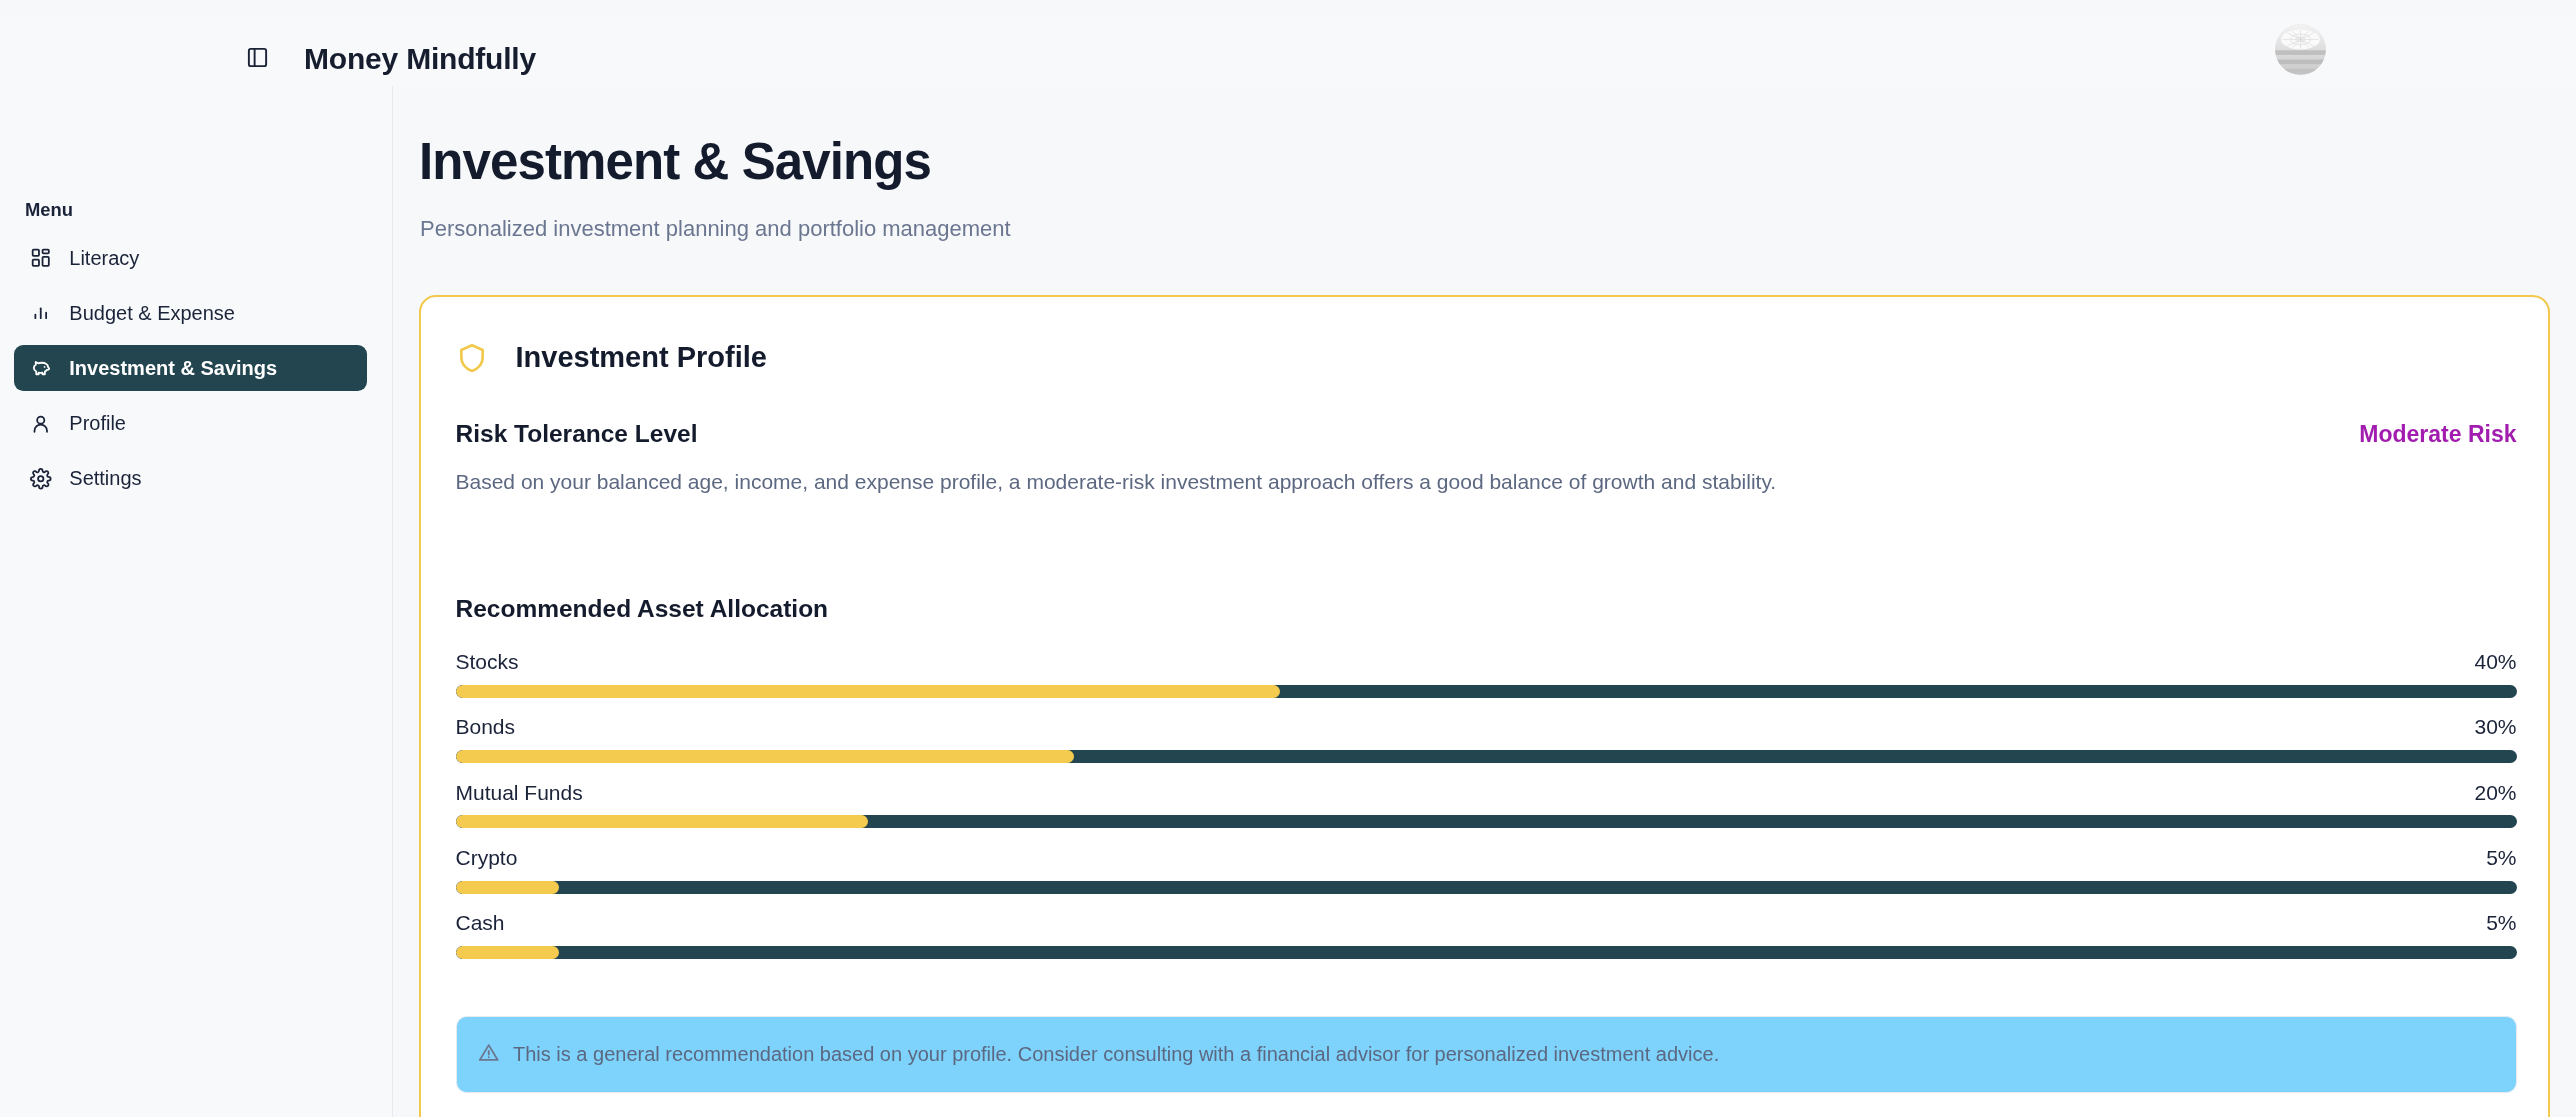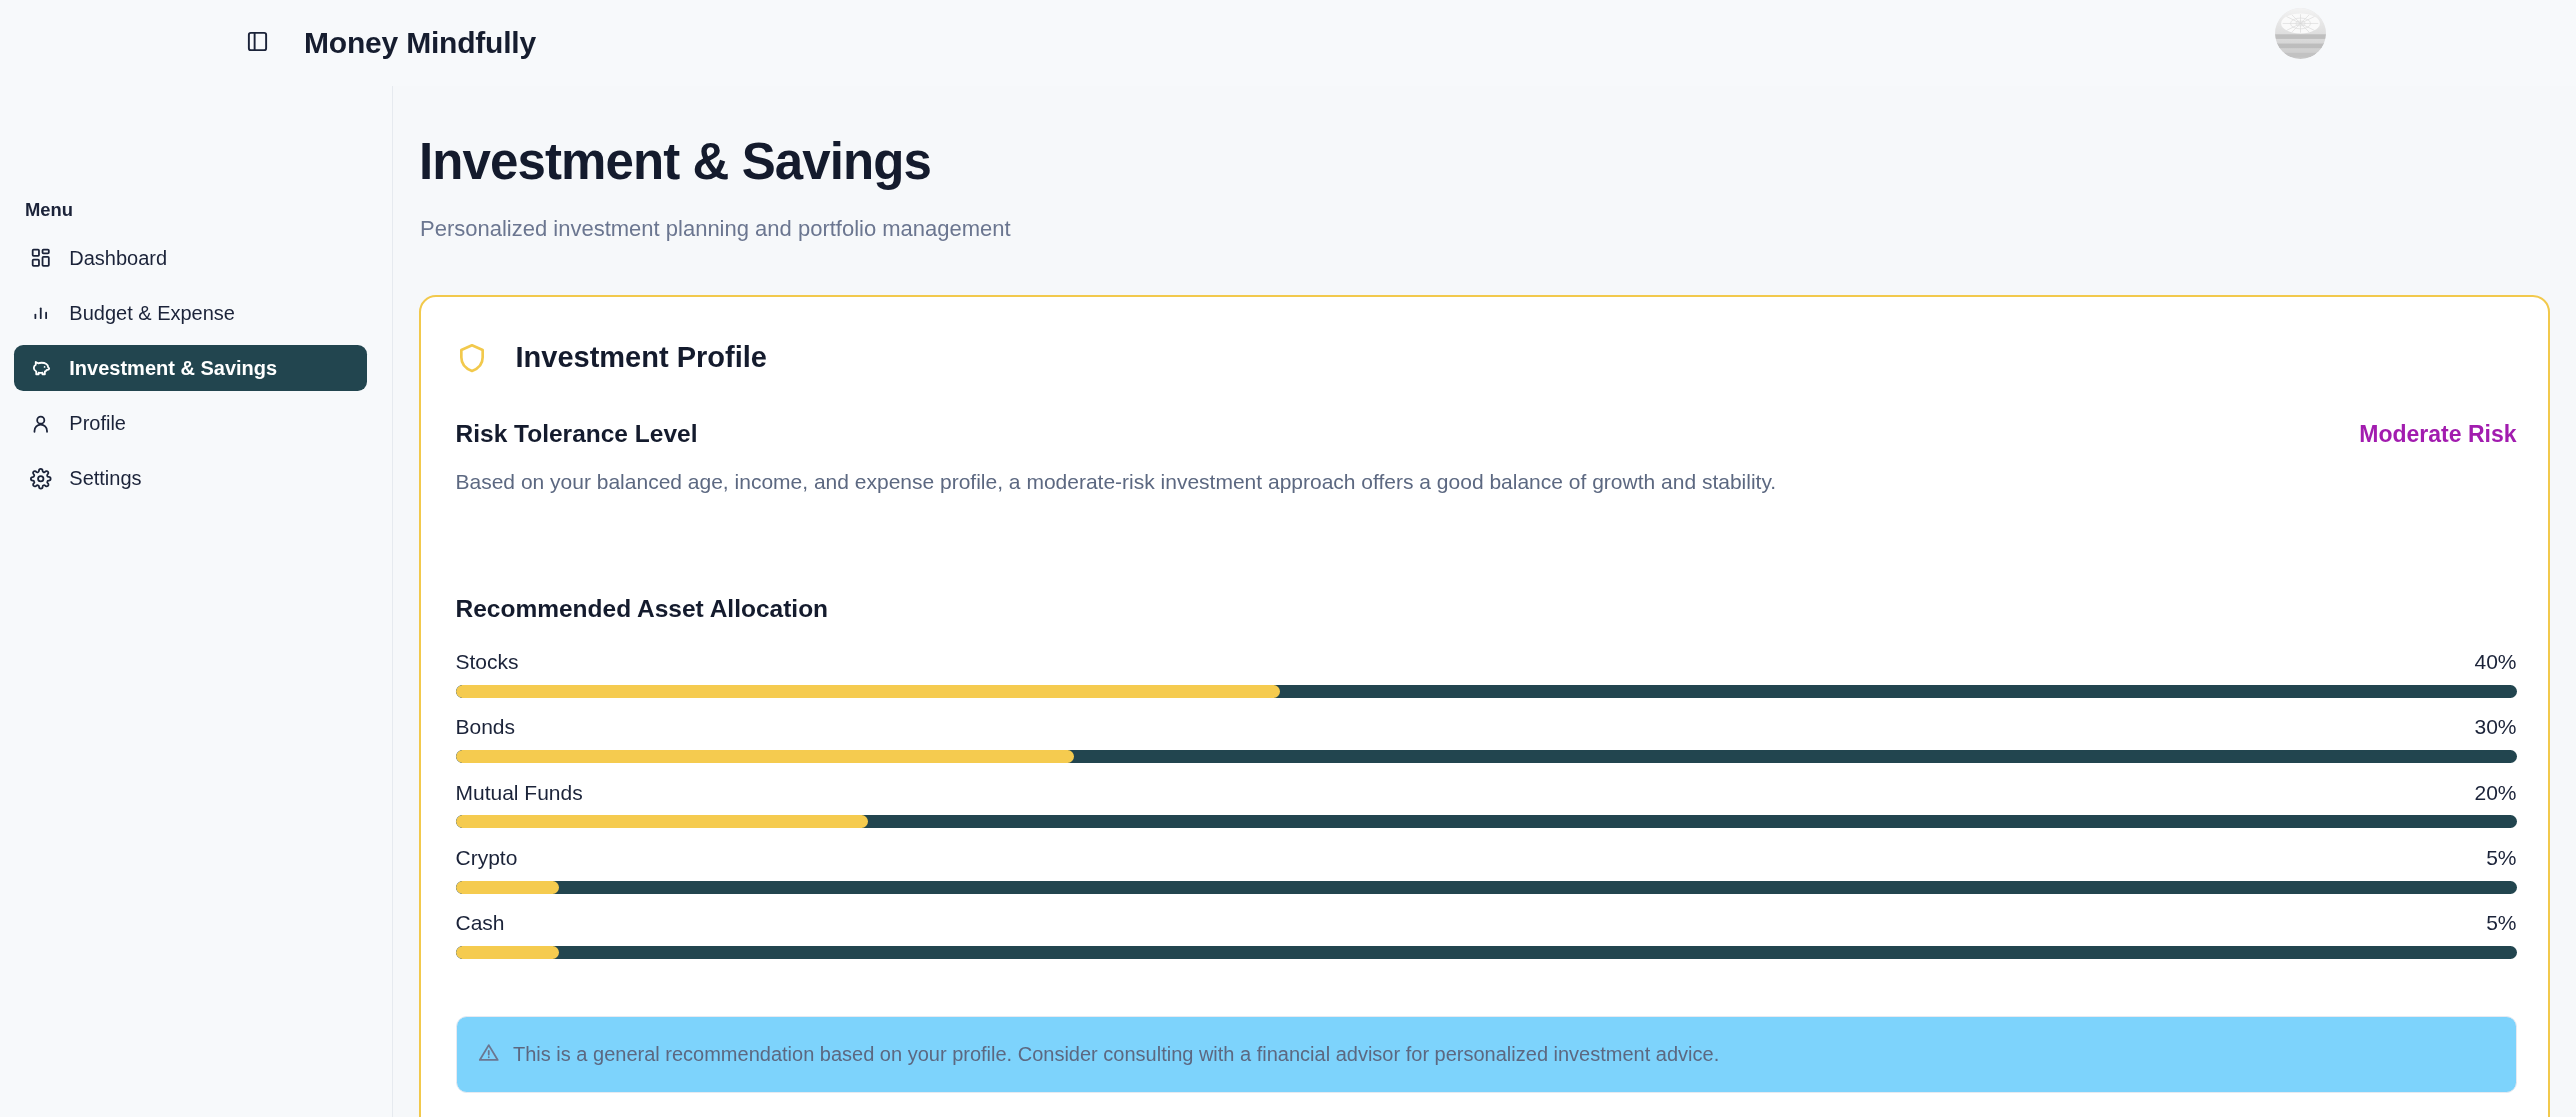--- a/index.html
+++ b/index.html
@@ -13,21 +13,21 @@
   body {
     font-family: "Liberation Sans", sans-serif;
     background: #f6f8fa;
     color: #141b2d;
     -webkit-font-smoothing: antialiased;
   }
 
   
   .topbar {
     position: absolute;
-    top: 0; left: 0;
+    top: 16px; left: 0;
     width: 2576px;
     height: 86px;
     background: #f7f9fb;
     display: flex;
     align-items: center;
   }
 
   .sidebar-toggle {
     position: absolute;
     left: 238px;
@@ -320,21 +320,21 @@
 
     <div class="nav-item">
       <span class="nav-icon">
         <svg width="21.5" height="21.5" viewBox="0 0 24 24" fill="none" stroke="currentColor" stroke-width="2" stroke-linecap="round" stroke-linejoin="round">
           <rect x="3" y="3" width="7" height="7" rx="1"></rect>
             <rect x="14" y="3" width="7" height="4" rx="1"></rect>
           <rect x="14" y="11" width="7" height="10" rx="1"></rect>
             <rect x="3" y="14" width="7" height="7" rx="1"></rect>
         </svg>
       </span>
-      <span class="nav-text">Dashboard</span>
+      <span class="nav-text">Literacy</span>
     </div>
 
     <div class="nav-item">
       <span class="nav-icon">
         <svg width="21.5" height="21.5" viewBox="0 0 24 24" fill="none" stroke="currentColor" stroke-width="2" stroke-linecap="round" stroke-linejoin="round">
           <line x1="6" y1="14" x2="6" y2="18"></line>
             <line x1="12" y1="7" x2="12" y2="18"></line>
             <line x1="18" y1="12" x2="18" y2="18"></line>
         </svg>
       </span>

